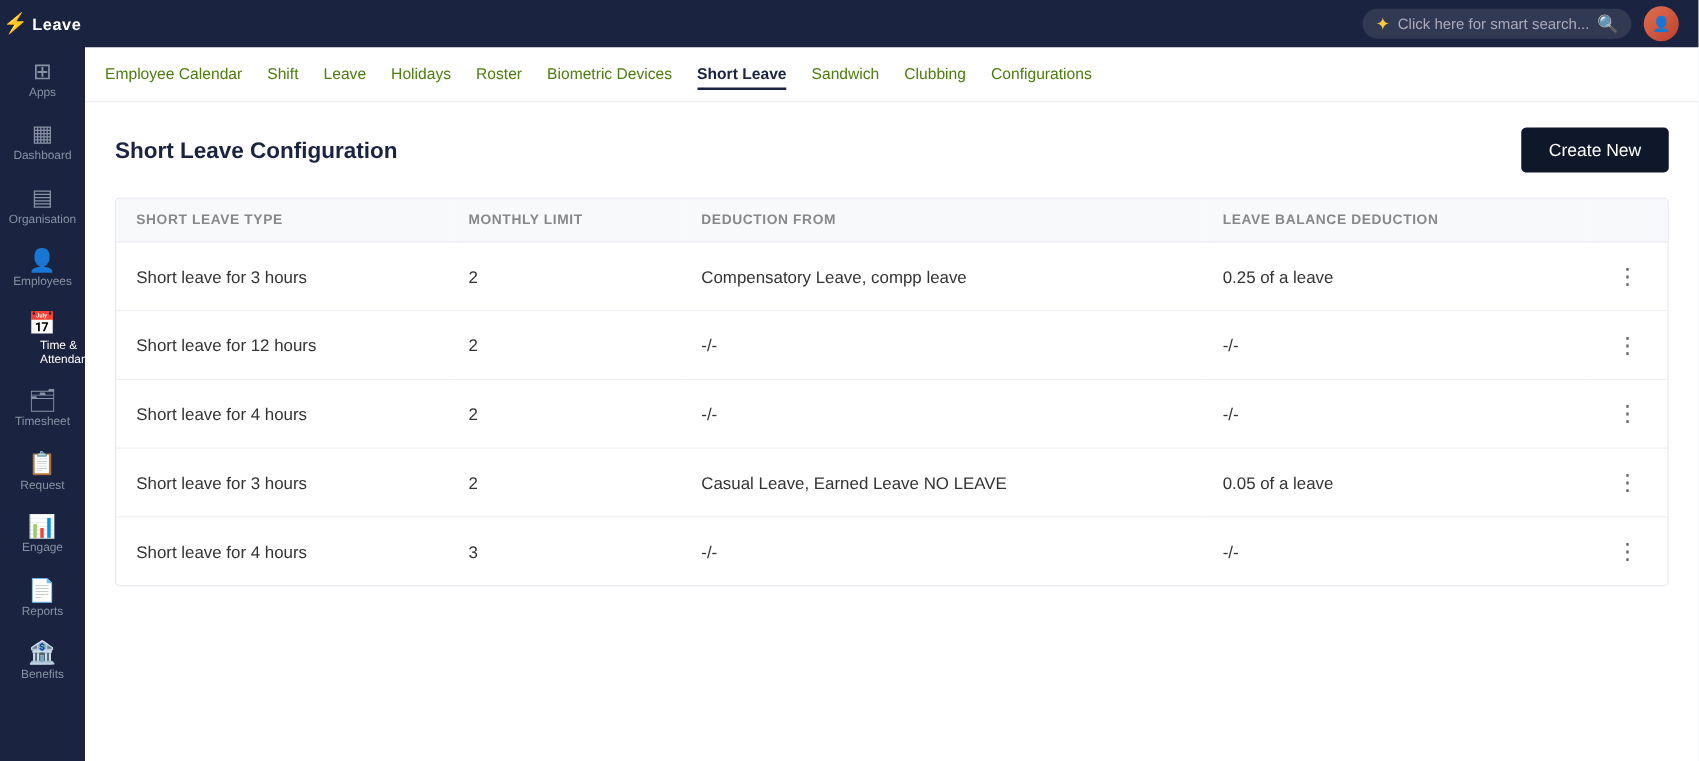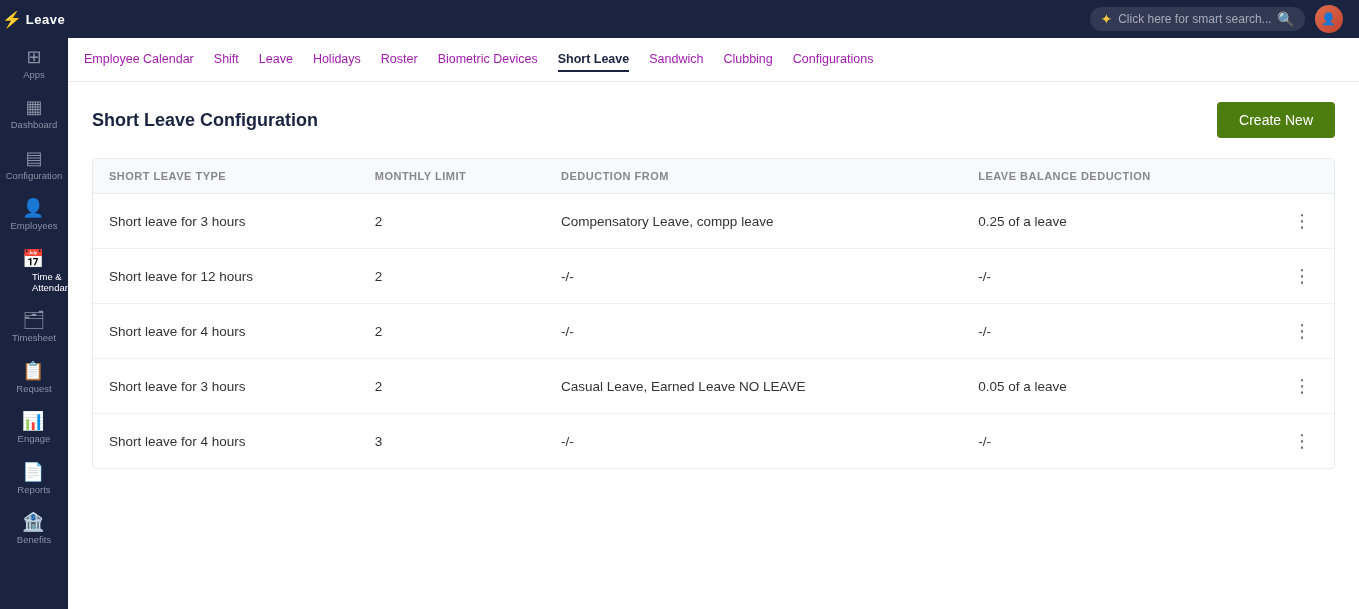--- a/index.html
+++ b/index.html
@@ -115,21 +115,21 @@
       display: flex;
       align-items: center;
       padding: 0 16px;
       gap: 20px;
       border-bottom: 1px solid #e8eaf0;
       flex-shrink: 0;
       overflow-x: auto;
     }
     .nav-tab {
       font-size: 12.5px;
-      color: #a21caf;
+      color: #4d7c0f;
       cursor: pointer;
       padding: 4px 0;
       white-space: nowrap;
       border-bottom: 2px solid transparent;
     }
     .nav-tab.active {
       color: #1a2340;
       font-weight: 600;
       border-bottom: 2px solid #1a2340;
     }
@@ -146,21 +146,21 @@
       align-items: center;
       justify-content: space-between;
       margin-bottom: 20px;
     }
     .page-title {
       font-size: 18px;
       font-weight: 600;
       color: #1a2340;
     }
     .create-btn {
-      background: #4d7c0f;
+      background: #0f172a;
       color: #fff;
       border: none;
       border-radius: 4px;
       padding: 10px 22px;
       font-size: 14px;
       font-weight: 500;
       cursor: pointer;
     }
 
     
@@ -223,21 +223,21 @@
       <div class="sidebar-item">
     <span class="s-icon">⊞</span>
     <span style="font-size:9.5px; text-align:center; line-height:1.2;">Apps</span>
   </div>
       <div class="sidebar-item">
     <span class="s-icon">▦</span>
     <span style="font-size:9.5px; text-align:center; line-height:1.2;">Dashboard</span>
   </div>
       <div class="sidebar-item">
     <span class="s-icon">▤</span>
-    <span style="font-size:9.5px; text-align:center; line-height:1.2;">Configuration</span>
+    <span style="font-size:9.5px; text-align:center; line-height:1.2;">Organisation</span>
   </div>
       <div class="sidebar-item">
     <span class="s-icon">👤</span>
     <span style="font-size:9.5px; text-align:center; line-height:1.2;">Employees</span>
   </div>
       <div class="sidebar-item active">
     <span class="s-icon">📅</span>
     <span style="font-size:9.5px; text-align:left; line-height:1.2;padding-left:44px;">Time &amp; Attendance</span>
   </div>
       <div class="sidebar-item">

